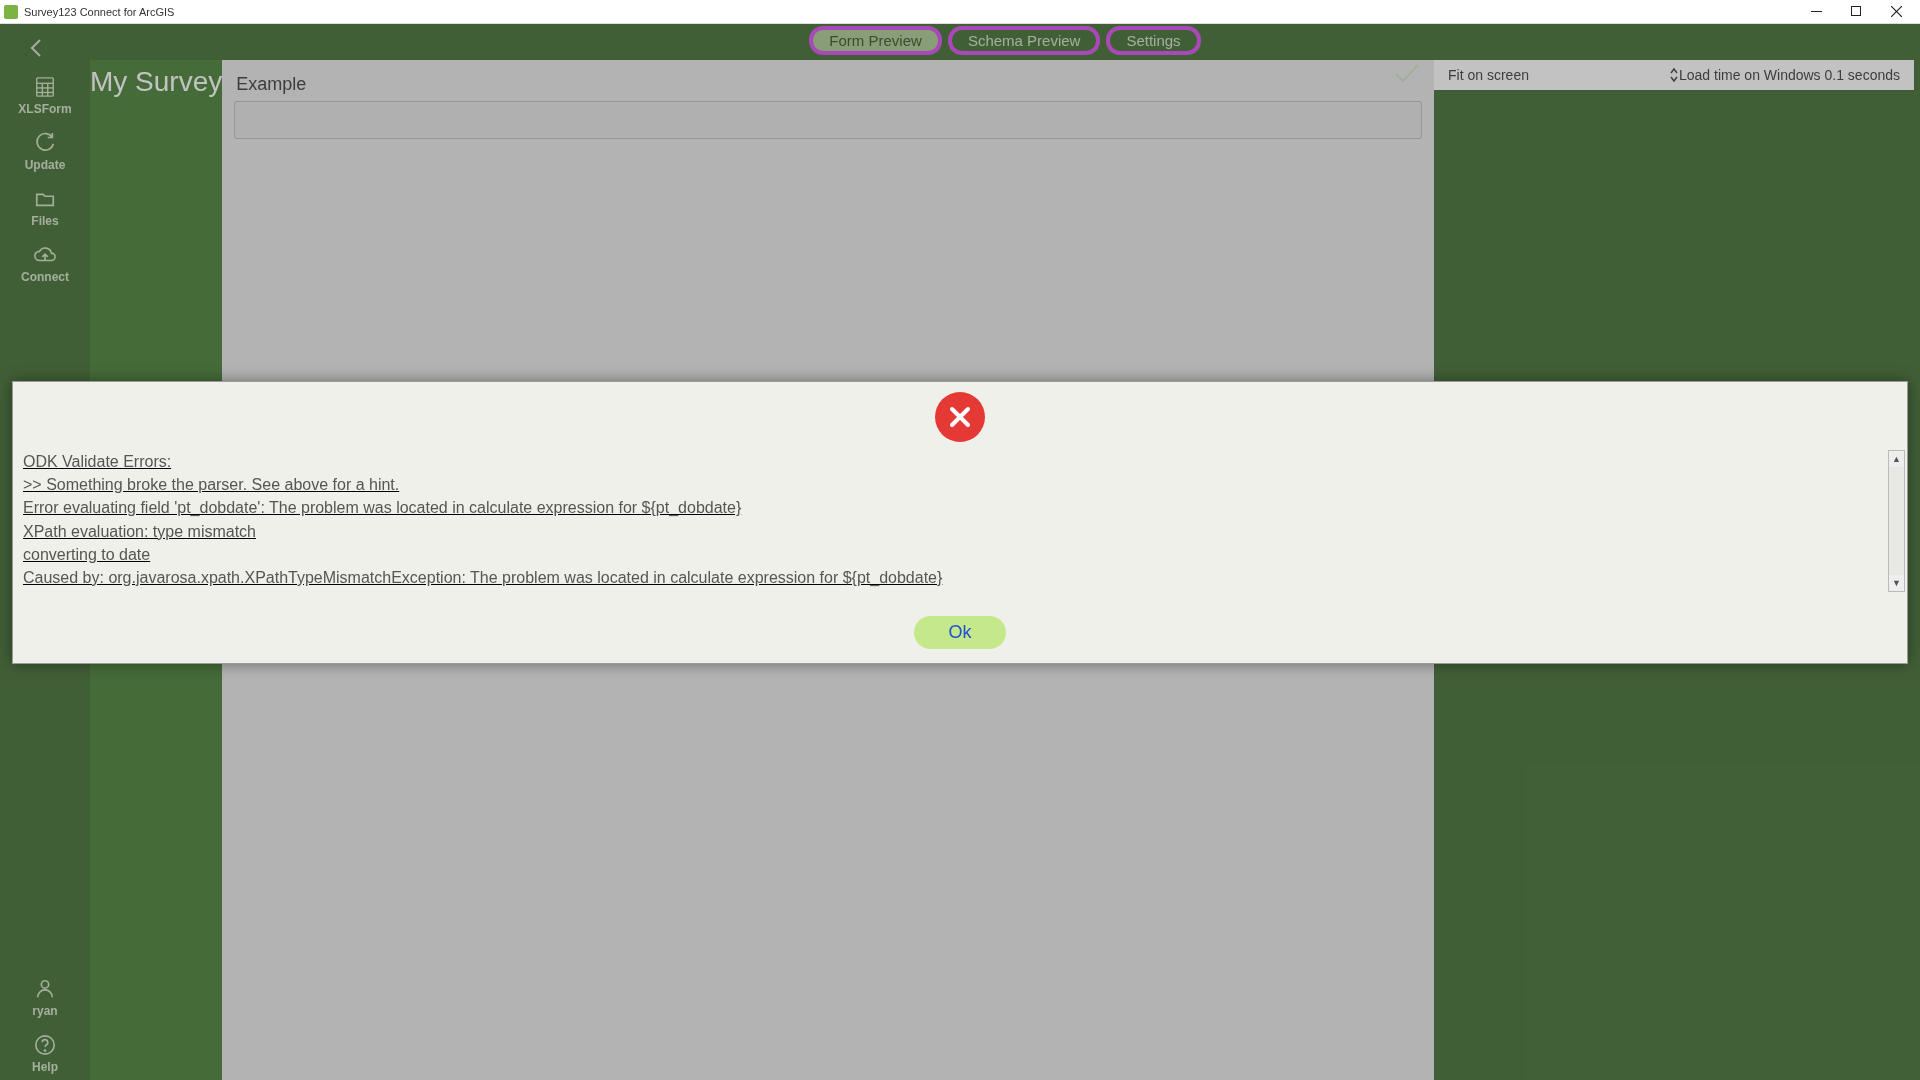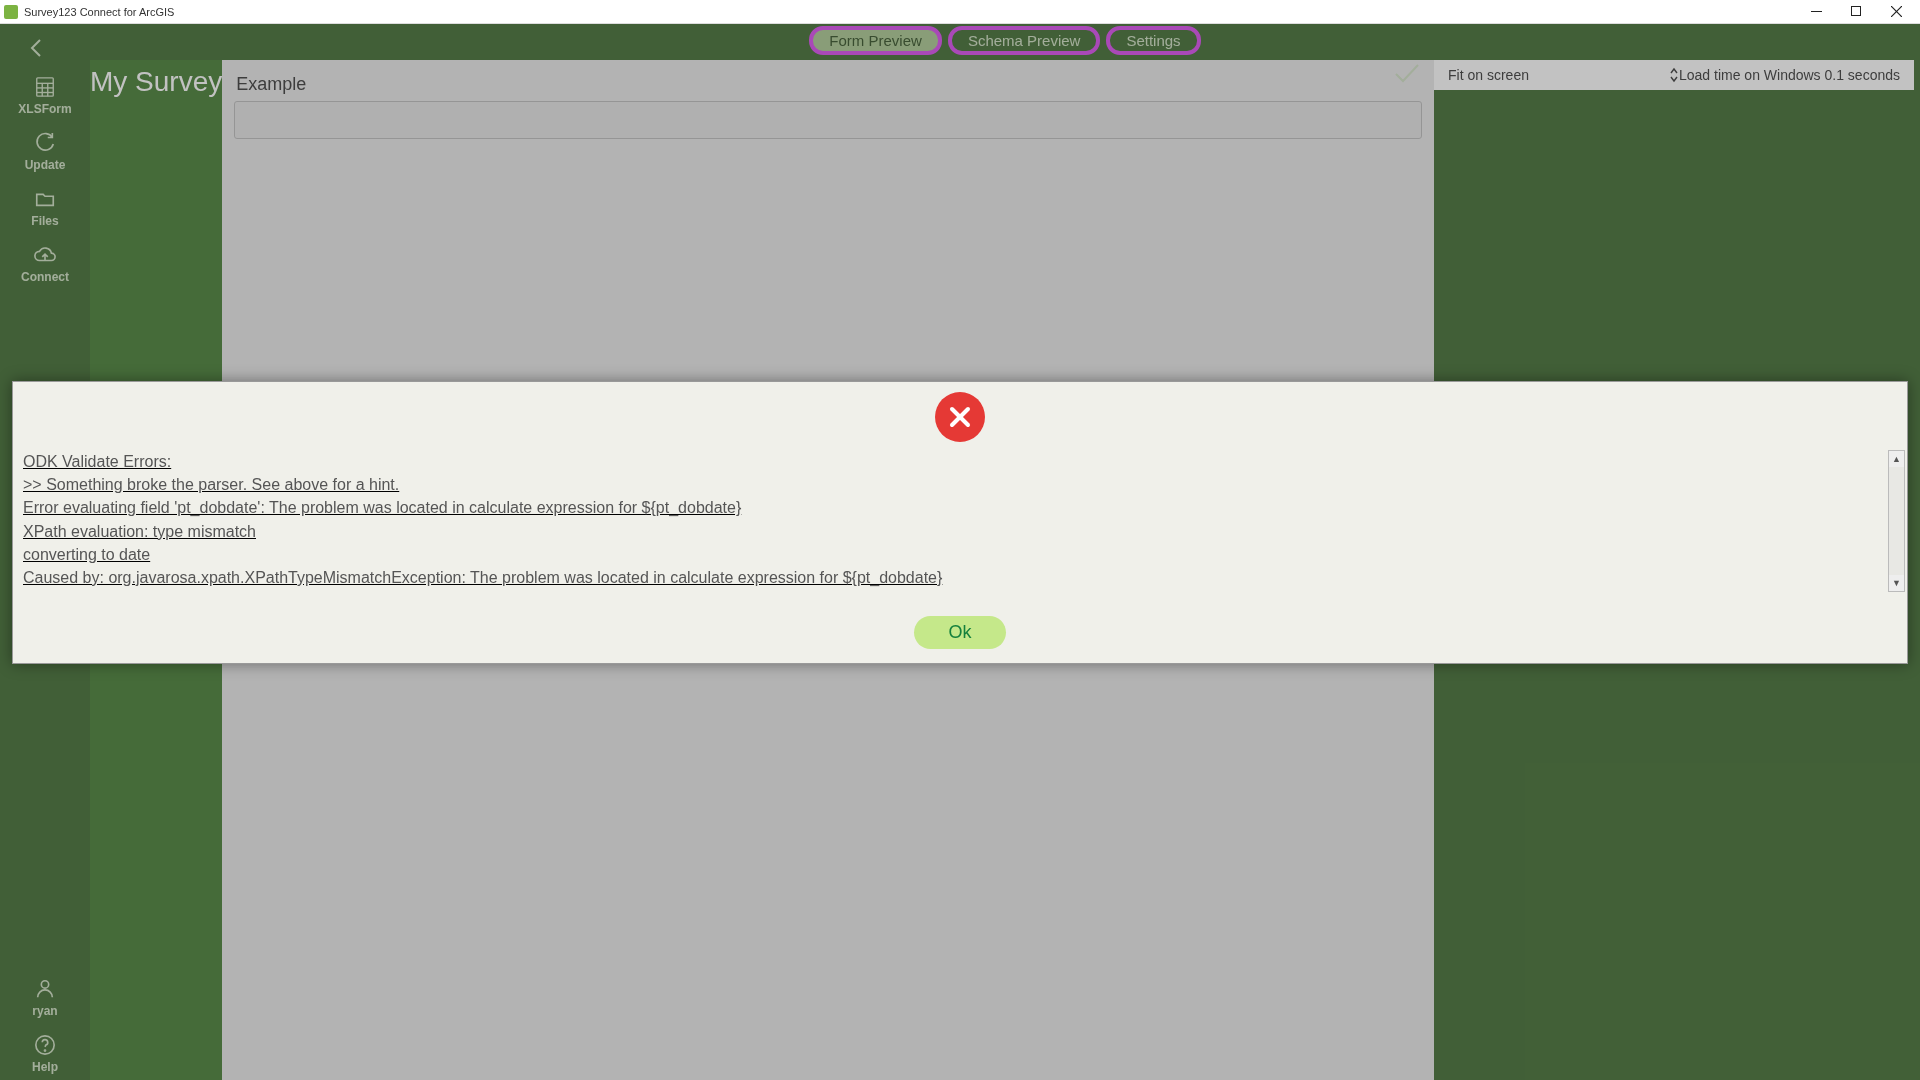--- a/index.html
+++ b/index.html
@@ -202,21 +202,21 @@
   background: #eee;
 }
 .modal .fake-scroll .track { flex: 1; background: #e8e8e4; }
 .modal .ok-btn {
   margin-top: 24px;
   background: #c5e88a;
   border: none;
   border-radius: 18px;
   padding: 6px 34px;
   font-size: 18px;
-  color: #15803d;
+  color: #1d4ed8;
 }
 </style>
 </head>
 <body>
 
 <div class="titlebar">
   <div class="app-icon"></div>
   <div class="title">Survey123 Connect for ArcGIS</div>
   <div class="win-btn">
     <svg width="11" height="11" viewBox="0 0 11 11" fill="none" stroke-width="1">

